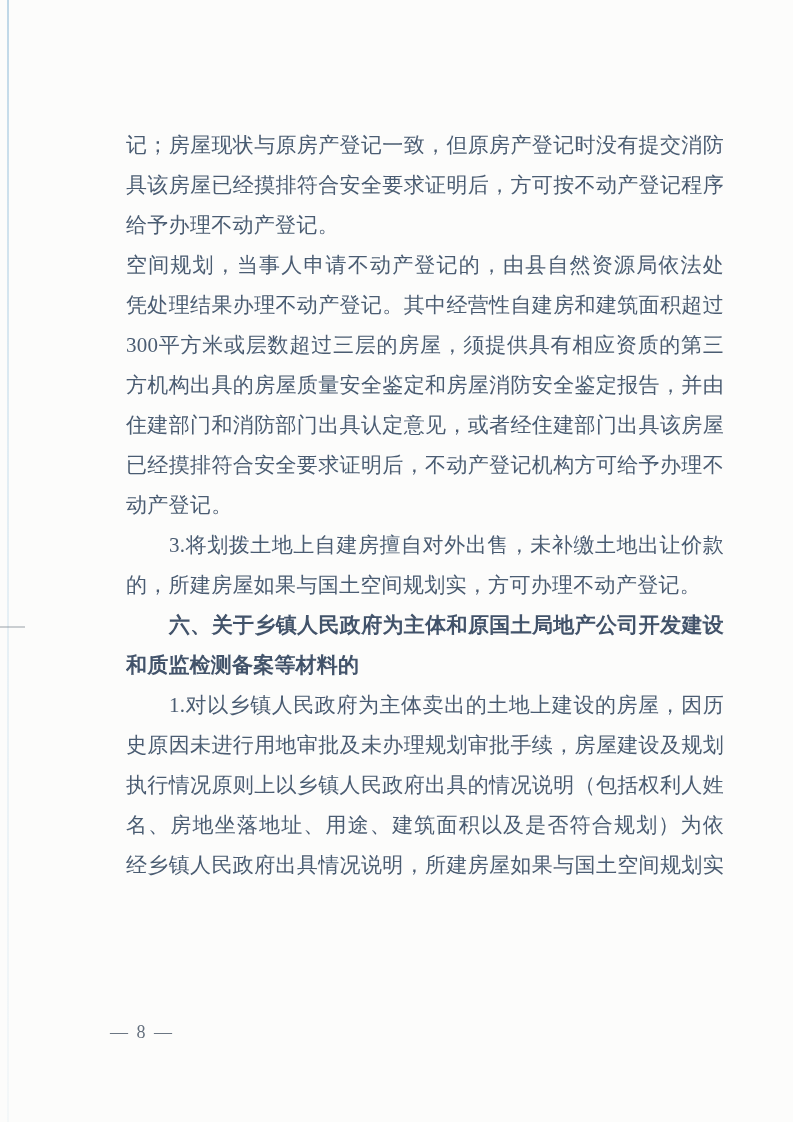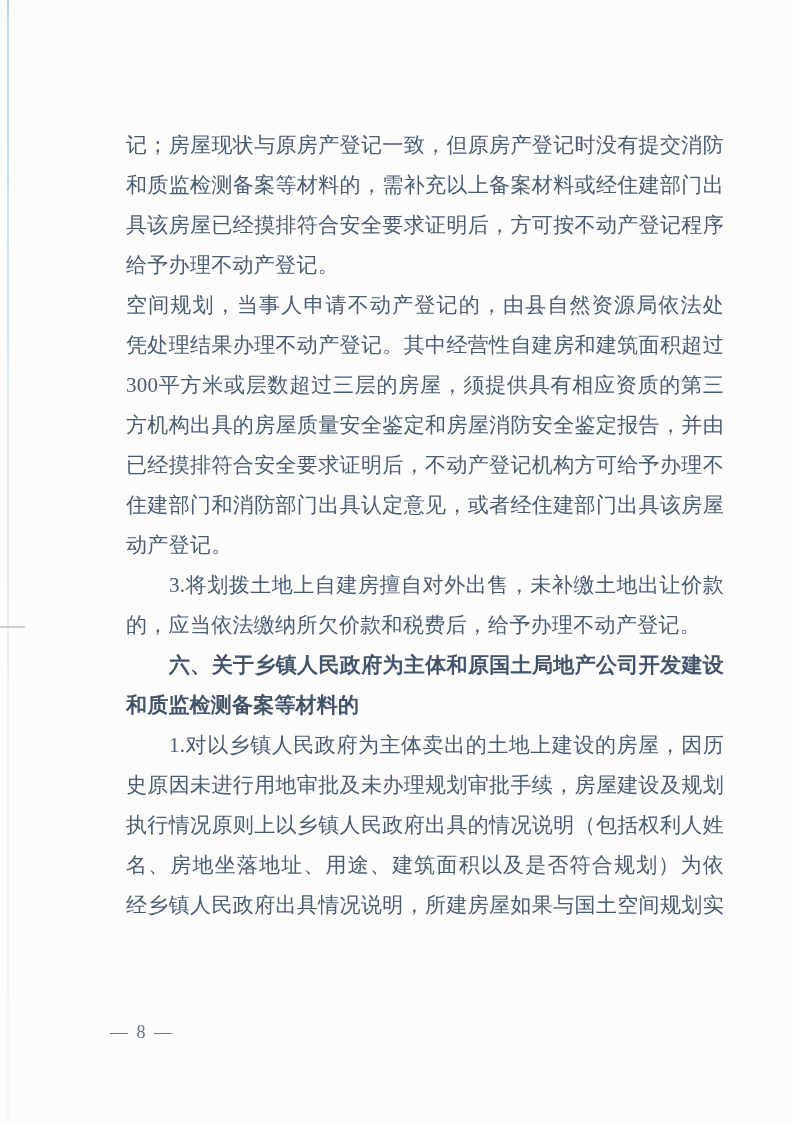--- a/index.html
+++ b/index.html
@@ -70,32 +70,31 @@
 </style>
 </head>
 <body>
 
 <div class="page">
   <div class="scan-edge"></div>
   <div class="scan-tick"></div>
 
   <div class="doc-body">
       <div class="line fill">记；房屋现状与原房产登记一致，但原房产登记时没有提交消防</div>
-      <div class="line fill">和质监检测备案等材料的，需补充以上备案材料或经住建部门出</div>
       <div class="line fill">具该房屋已经摸排符合安全要求证明后，方可按不动产登记程序</div>
       <div class="line">给予办理不动产登记。</div>
       <div class="line fill">空间规划，当事人申请不动产登记的，由县自然资源局依法处理，</div>
       <div class="line fill">凭处理结果办理不动产登记。其中经营性自建房和建筑面积超过</div>
       <div class="line fill">300平方米或层数超过三层的房屋，须提供具有相应资质的第三</div>
       <div class="line fill">方机构出具的房屋质量安全鉴定和房屋消防安全鉴定报告，并由</div>
+      <div class="line fill">住建部门和消防部门出具认定意见，或者经住建部门出具该房屋</div>
       <div class="line fill">已经摸排符合安全要求证明后，不动产登记机构方可给予办理不</div>
-      <div class="line fill">住建部门和消防部门出具认定意见，或者经住建部门出具该房屋</div>
       <div class="line">动产登记。</div>
       <div class="line fill indent">3.将划拨土地上自建房擅自对外出售，未补缴土地出让价款</div>
-      <div class="line">的，应当依法缴纳所欠价款和税费后，给予办理不动产登记。</div>
+      <div class="line">的，所建房屋如果与国土空间规划实，方可办理不动产登记。</div>
       <div class="line heading fill indent">六、关于乡镇人民政府为主体和原国土局地产公司开发建设</div>
       <div class="line heading">和质监检测备案等材料的</div>
       <div class="line fill indent">1.对以乡镇人民政府为主体卖出的土地上建设的房屋，因历</div>
       <div class="line fill">史原因未进行用地审批及未办理规划审批手续，房屋建设及规划</div>
       <div class="line fill">执行情况原则上以乡镇人民政府出具的情况说明（包括权利人姓</div>
       <div class="line fill">名、房地坐落地址、用途、建筑面积以及是否符合规划）为依据，</div>
       <div class="line fill">经乡镇人民政府出具情况说明，所建房屋如果与国土空间规划实</div>
     </div>
 
   <div class="footer-page-number">— 8 —</div>

